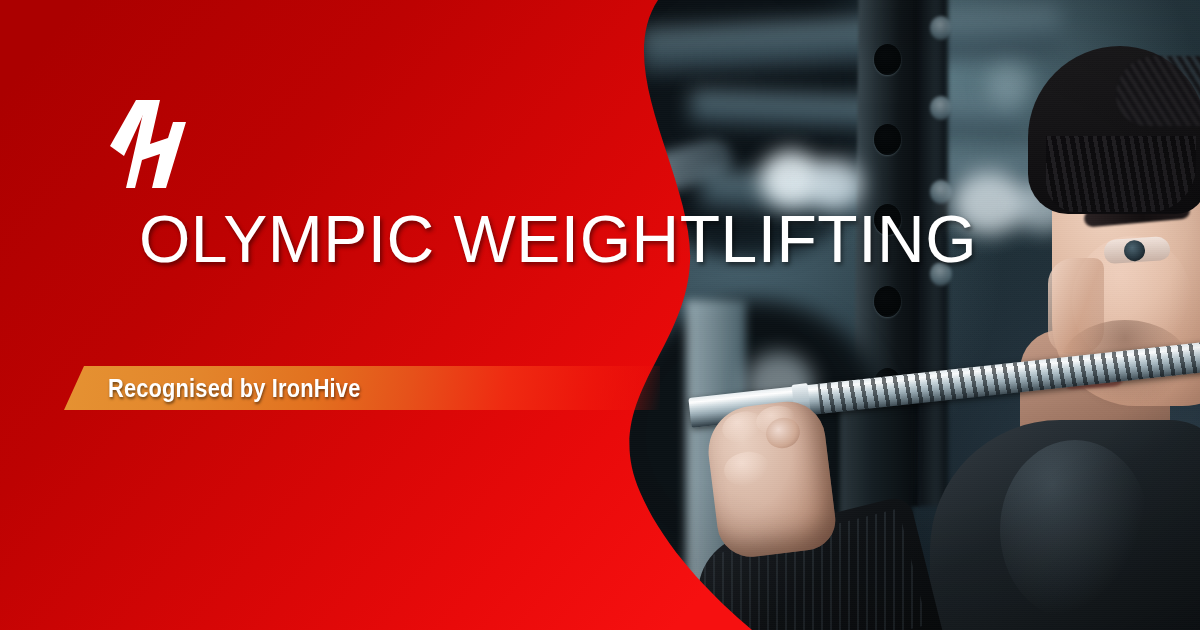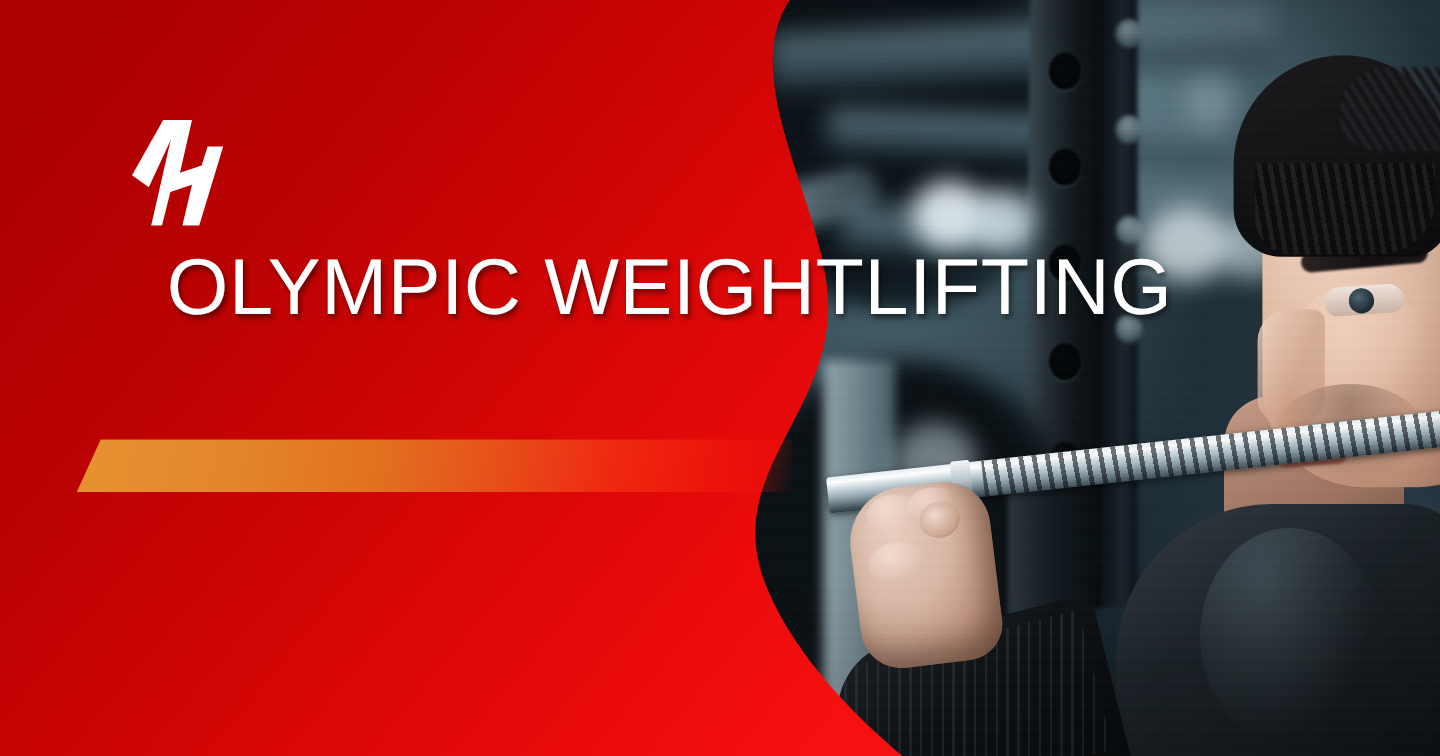--- a/index.html
+++ b/index.html
@@ -502,15 +502,18 @@
       <path d="M22 90 L42 2 L56 2 L46 46 L64 40 L69 24 L82 24 L62 90 L48 90 L56 56 L38 62 L31 90 Z" fill="#ffffff"></path>
     </svg>
   </div>
 
   <div class="headline">
     <span class="l1">OLYMPIC WEIGHTLIFTING</span>
   </div>
 
   <div class="ribbon">
     <div class="ribbon-bg"></div>
+    <div class="ribbon-label">
+      <span>Recognised by IronHive</span>
+    </div>
   </div>
 
 </div>
 
 </body></html>

